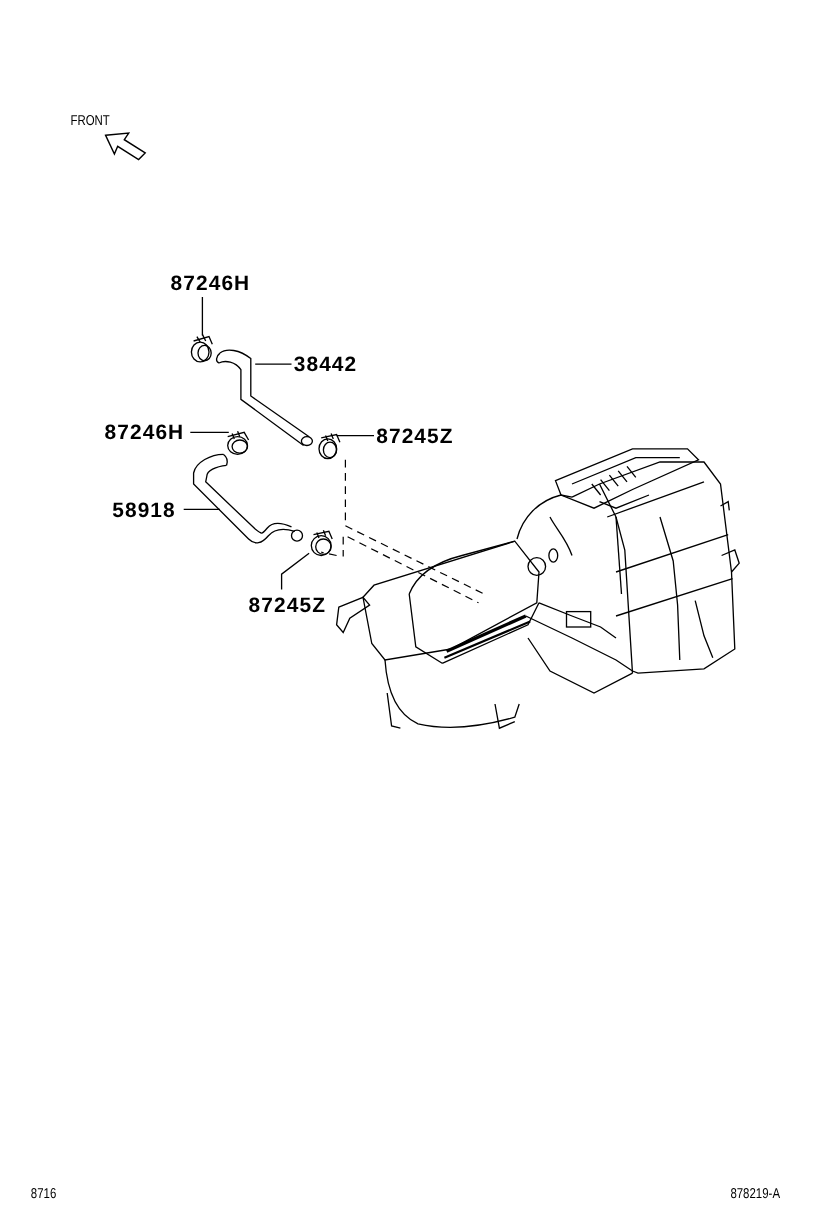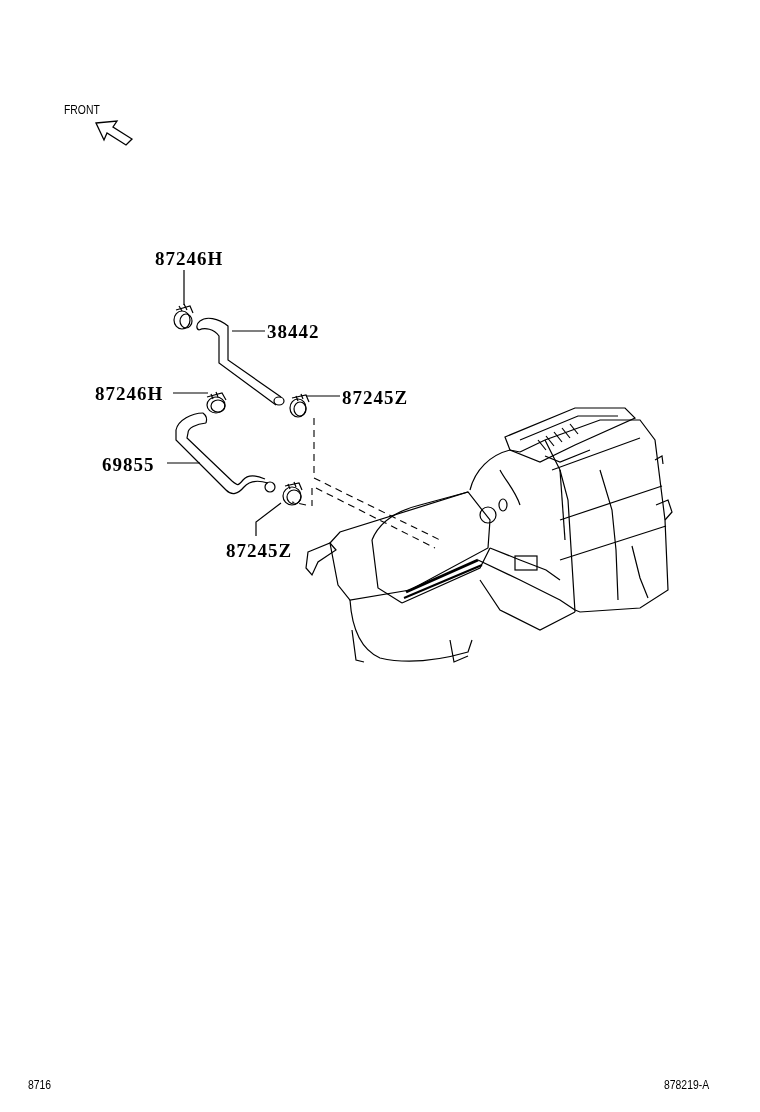--- a/index.html
+++ b/index.html
@@ -1,17 +1,17 @@
 <!DOCTYPE html>
 <html><head>
 <meta charset="utf-8">
 <style>
   html, body { margin: 0; padding: 0; background: #ffffff; }
   body { width: 760px; height: 1112px; position: relative; overflow: hidden; font-family: "DejaVu Sans Mono", monospace; color: #000; }
-  .label { position: absolute; font-family: Liberation Serif, serif; font-weight: bold; font-size: 19px; letter-spacing: 1px; line-height: 1; white-space: nowrap; }
+  .label { position: absolute; font-family: Liberation Sans, sans-serif; font-weight: bold; font-size: 19px; letter-spacing: 1px; line-height: 1; white-space: nowrap; }
   .small { position: absolute; font-family: "Liberation Sans", sans-serif; font-size: 13px; line-height: 1; white-space: nowrap; transform: scaleX(0.8); transform-origin: left top; }
   svg.art { position: absolute; left: 0; top: 0; }
 </style>
 </head>
 <body>
 
 <div class="small" style="left:64px; top:103px;">FRONT</div>
 <svg class="art" width="760" height="1112">
 
   <g fill="none" stroke="#000" stroke-width="1.3">
@@ -118,17 +118,17 @@
     <path d="M632,546 L640,578 L648,598"></path>
     <path d="M500,470 C505,480 515,490 520,505"></path>
     <ellipse cx="503" cy="505" rx="4" ry="6"></ellipse>
   </g>
 </svg>
 
 <div class="label" style="left:155px; top:249px;">87246H</div>
 <div class="label" style="left:267px; top:322px;">38442</div>
 <div class="label" style="left:95px; top:384px;">87246H</div>
 <div class="label" style="left:342px; top:388px;">87245Z</div>
-<div class="label" style="left:102px; top:455px;">69855</div>
+<div class="label" style="left:102px; top:455px;">58918</div>
 <div class="label" style="left:226px; top:541px;">87245Z</div>
 
 <div class="small" style="left:28px; top:1078px;">8716</div>
 <div class="small" style="left:664px; top:1078px;">878219-A</div>
 
 </body></html>

